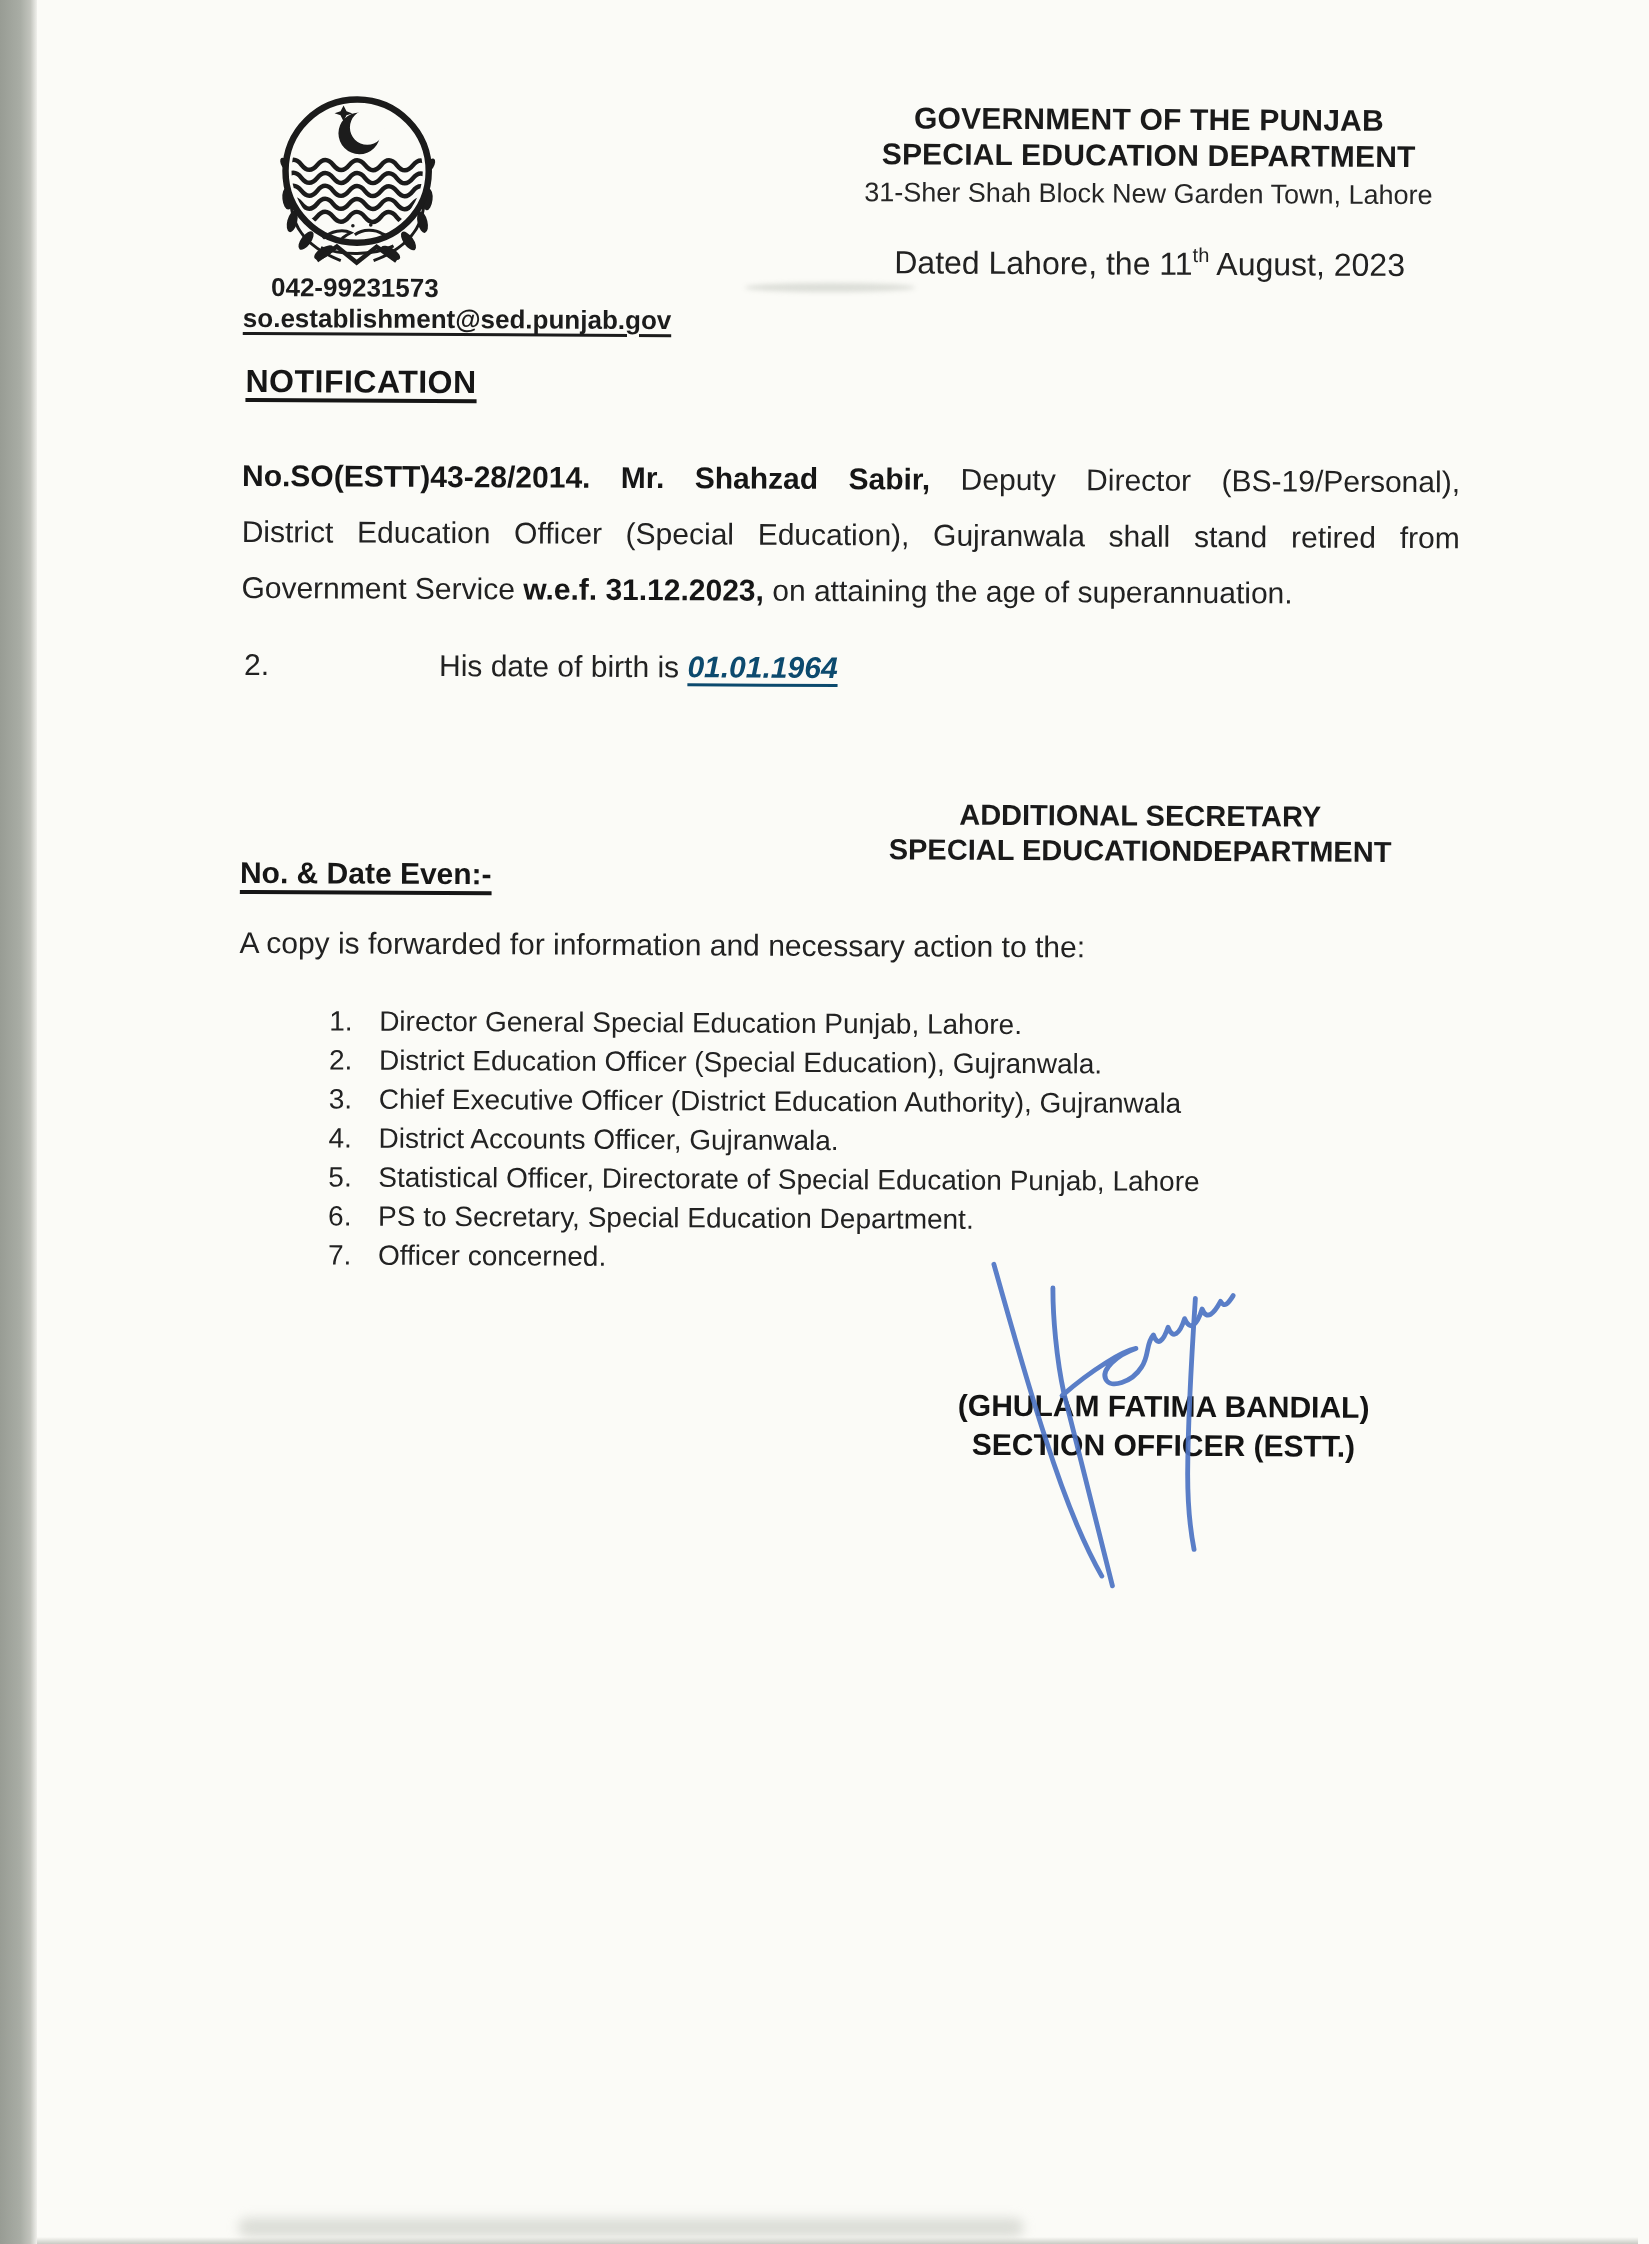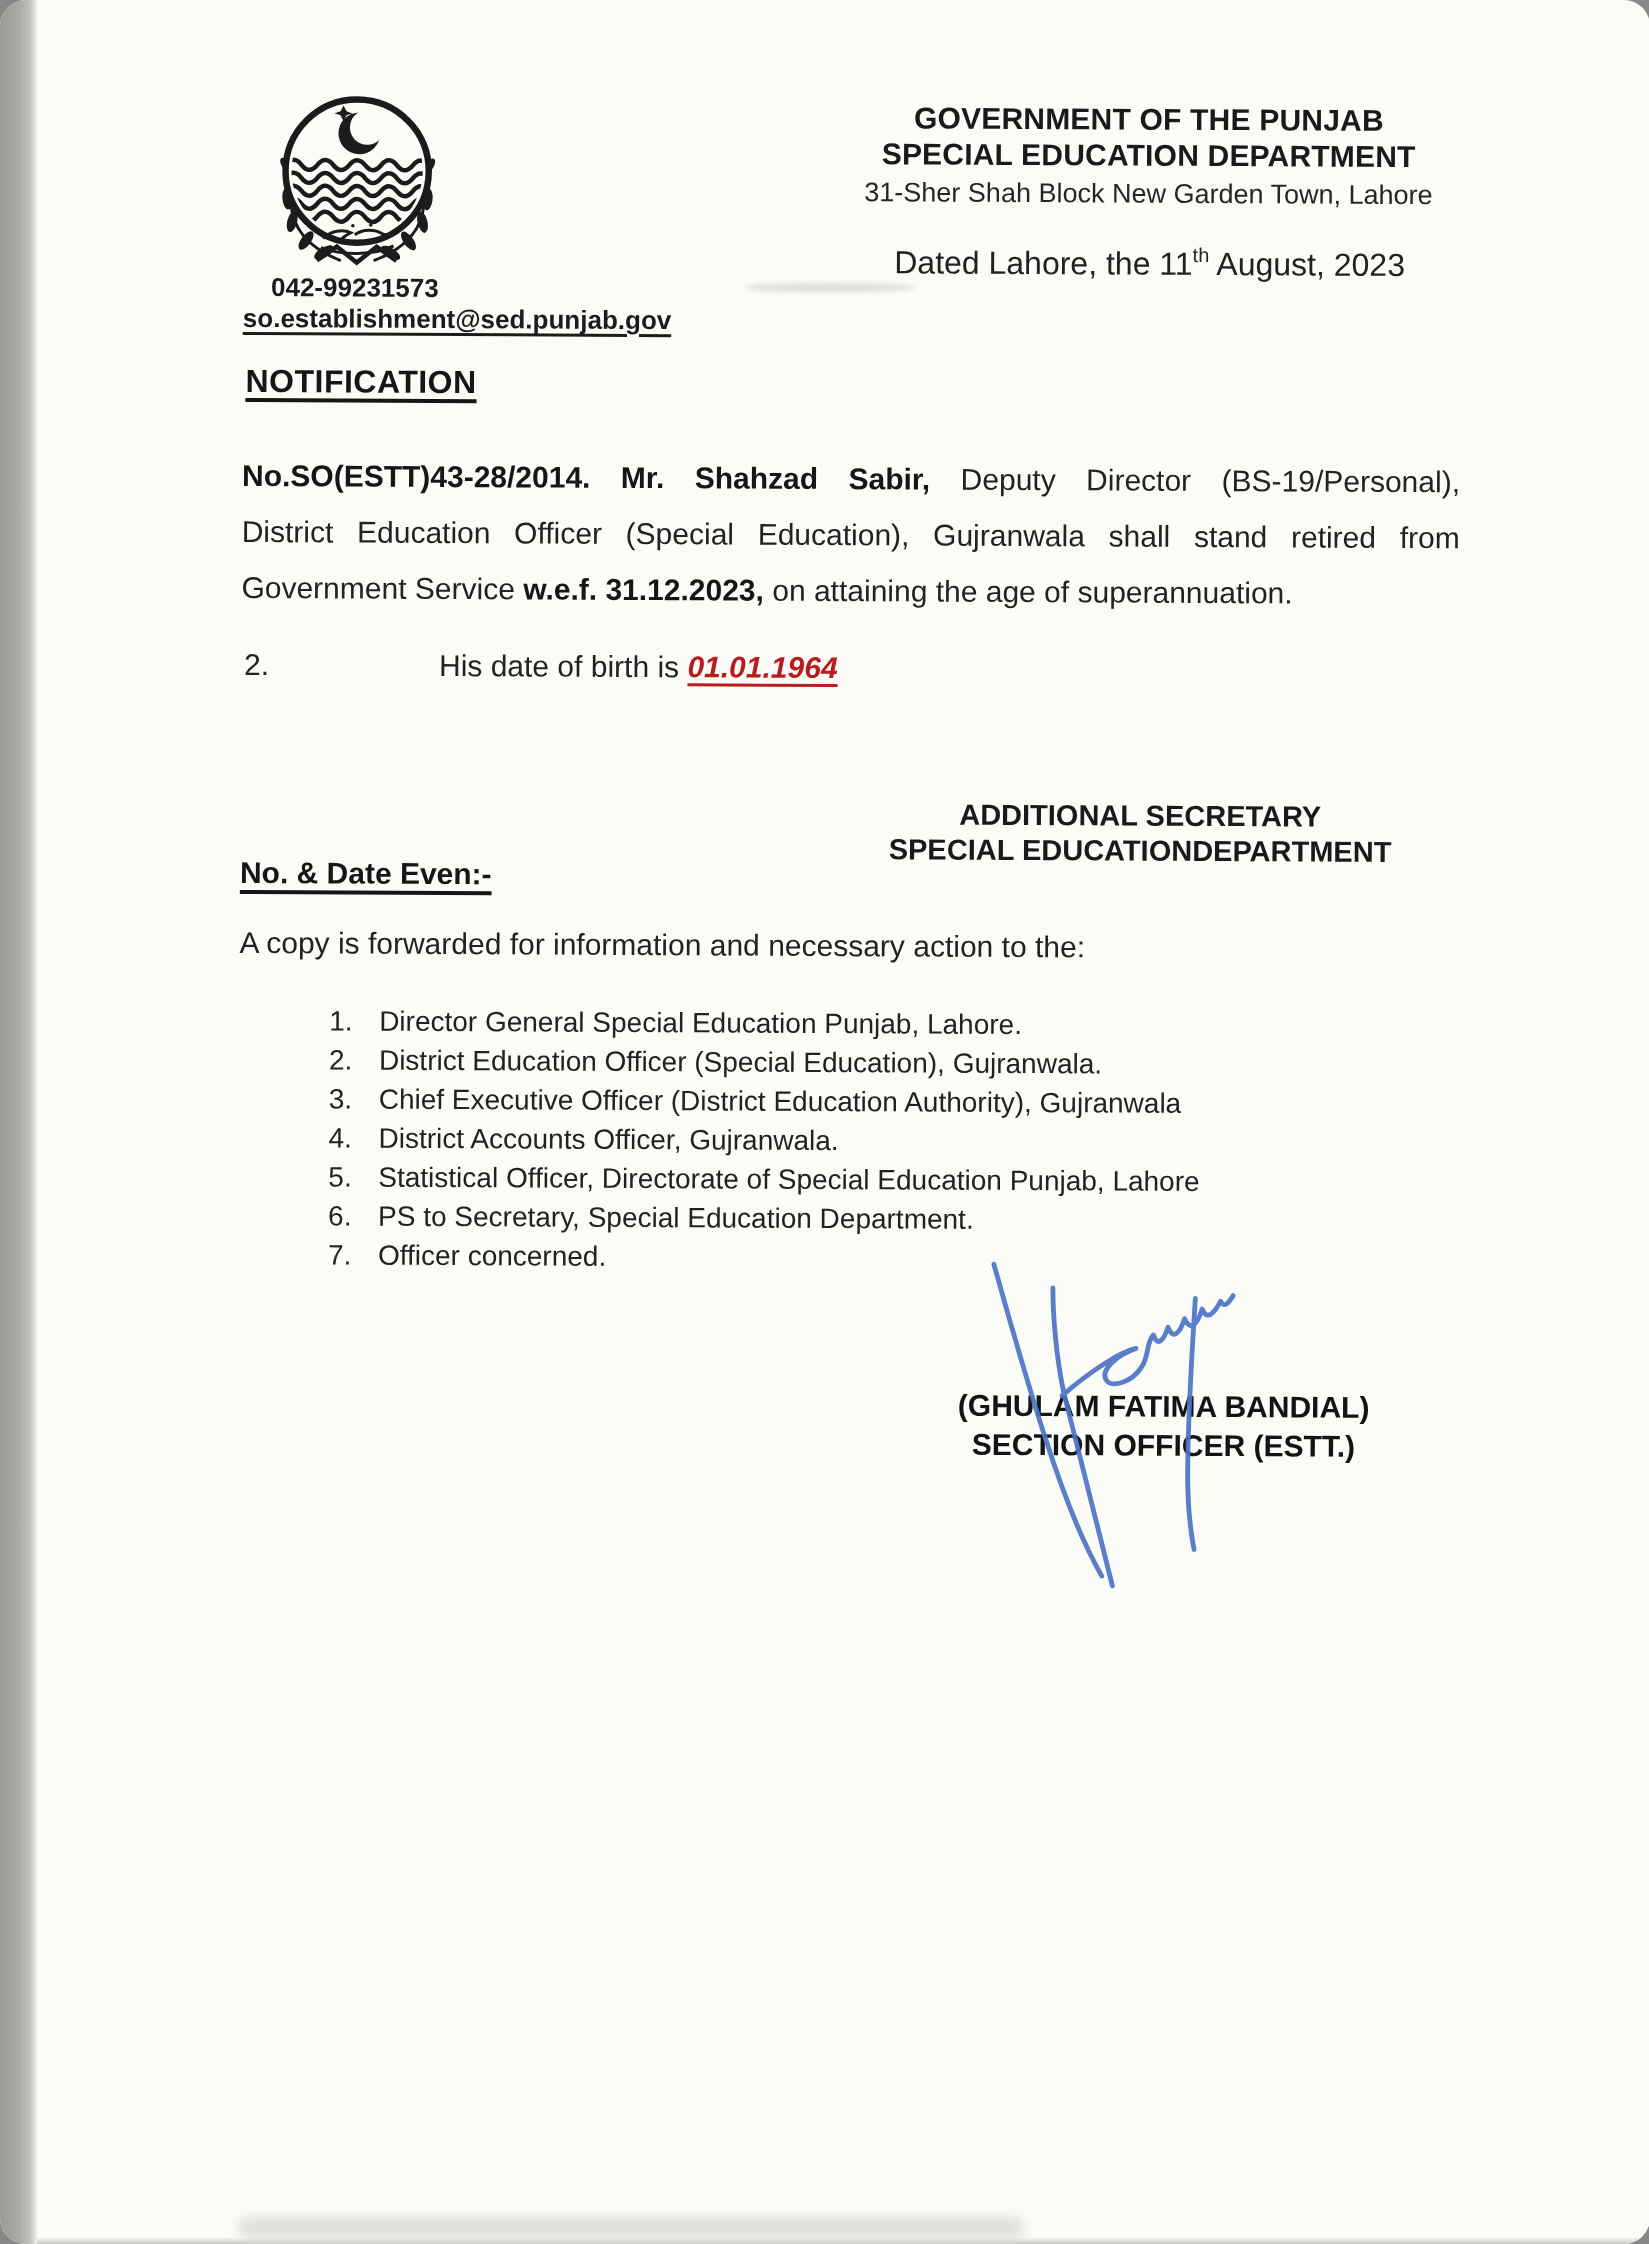--- a/index.html
+++ b/index.html
@@ -3,21 +3,20 @@
 <meta charset="utf-8">
 <style>
   html,body{margin:0;padding:0;background:#888;}
   .page{
     position:relative;
     width:1650px;height:2244px;
     background:#fbfbf7;
     overflow:hidden;
     font-family:"Liberation Sans", sans-serif;
     color:#1f1f1f;
-    border-radius:26px;
   }
   
   .edge-left{position:absolute;left:0;top:0;bottom:0;width:37px;
     background:linear-gradient(90deg,#989c94 0%,#a9ada5 55%,#c2c4bd 82%,#f0f0ec 100%);z-index:5;}
   .edge-right{position:absolute;right:0;top:0;bottom:0;width:11.6px;
     background:linear-gradient(90deg,#ececе7 0%,#d8d8d2 35%,#b6b9b1 100%);z-index:5;}
   .edge-right{background:linear-gradient(90deg,#ececе7,#b6b9b1);}
   .edge-bottom{position:absolute;left:37px;right:11.6px;bottom:0;height:6.8px;
     background:linear-gradient(180deg,rgba(180,182,175,0),#c9cbc4);z-index:5;}
   .smudge-date{position:absolute;left:745px;top:283px;width:170px;height:8.7px;
@@ -46,21 +45,21 @@
 
   .doc-title{left:246px;top:363px;font-size:32px;font-weight:bold;color:#161616;letter-spacing:0.5px;
     text-decoration:underline;text-decoration-thickness:3.9px;text-underline-offset:5.8px;}
 
   .para1{left:243px;top:448px;width:1218px;font-size:30px;line-height:56px;color:#222;}
   .jline{text-align:justify;text-align-last:justify;}
   .para1 .b{color:#161616;}
 
   .p2-num{left:246px;top:648px;font-size:30px;color:#222;}
   .p2-text{left:441px;top:648px;font-size:30px;color:#222;}
-  .dob{font-weight:bold;font-style:italic;color:#b91c1c;
+  .dob{font-weight:bold;font-style:italic;color:#0c4a6e;
     text-decoration:underline;text-decoration-thickness:3.4px;text-underline-offset:5.8px;}
 
   .signoff{left:852px;top:794px;width:582px;text-align:center;font-size:29px;font-weight:bold;
     color:#1a1a1a;line-height:35px;}
 
   .ref-heading{left:243px;top:856px;font-size:30px;font-weight:bold;color:#161616;
     text-decoration:underline;text-decoration-thickness:3.9px;text-underline-offset:6.8px;}
 
   .forward{left:243px;top:926px;font-size:30px;color:#222;}
 

